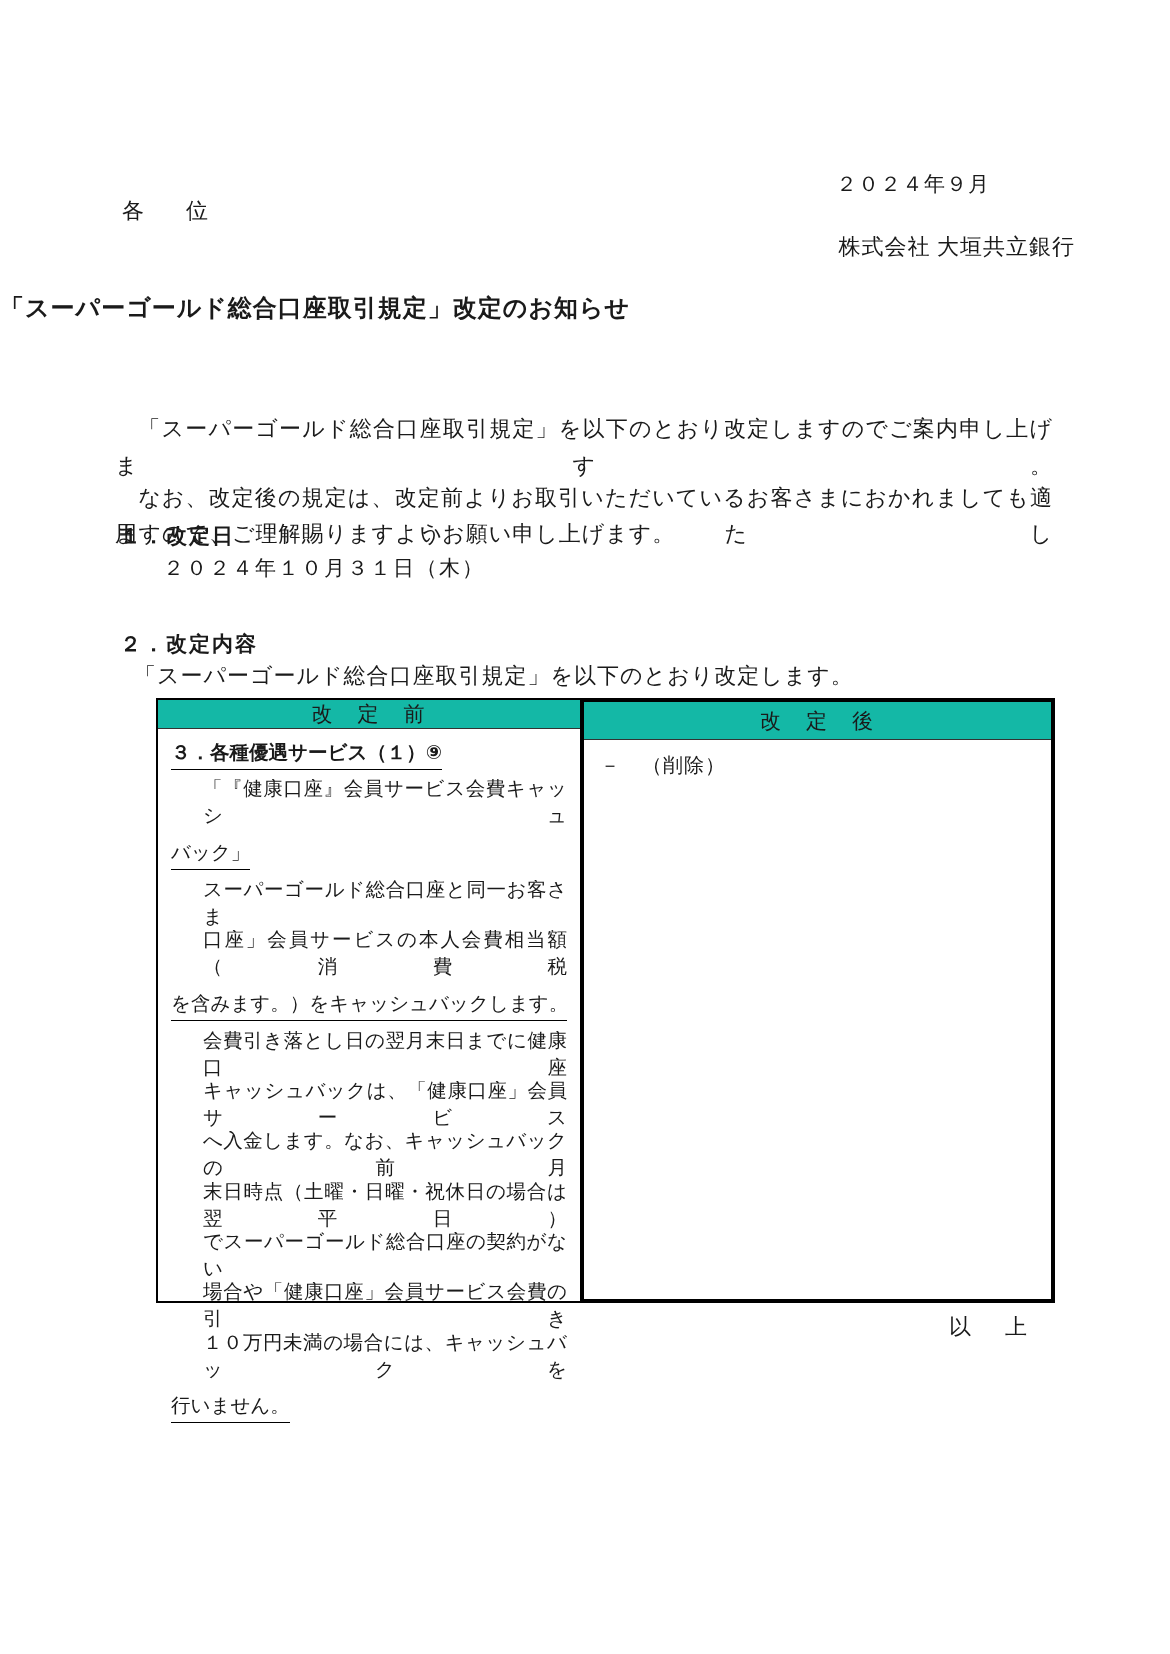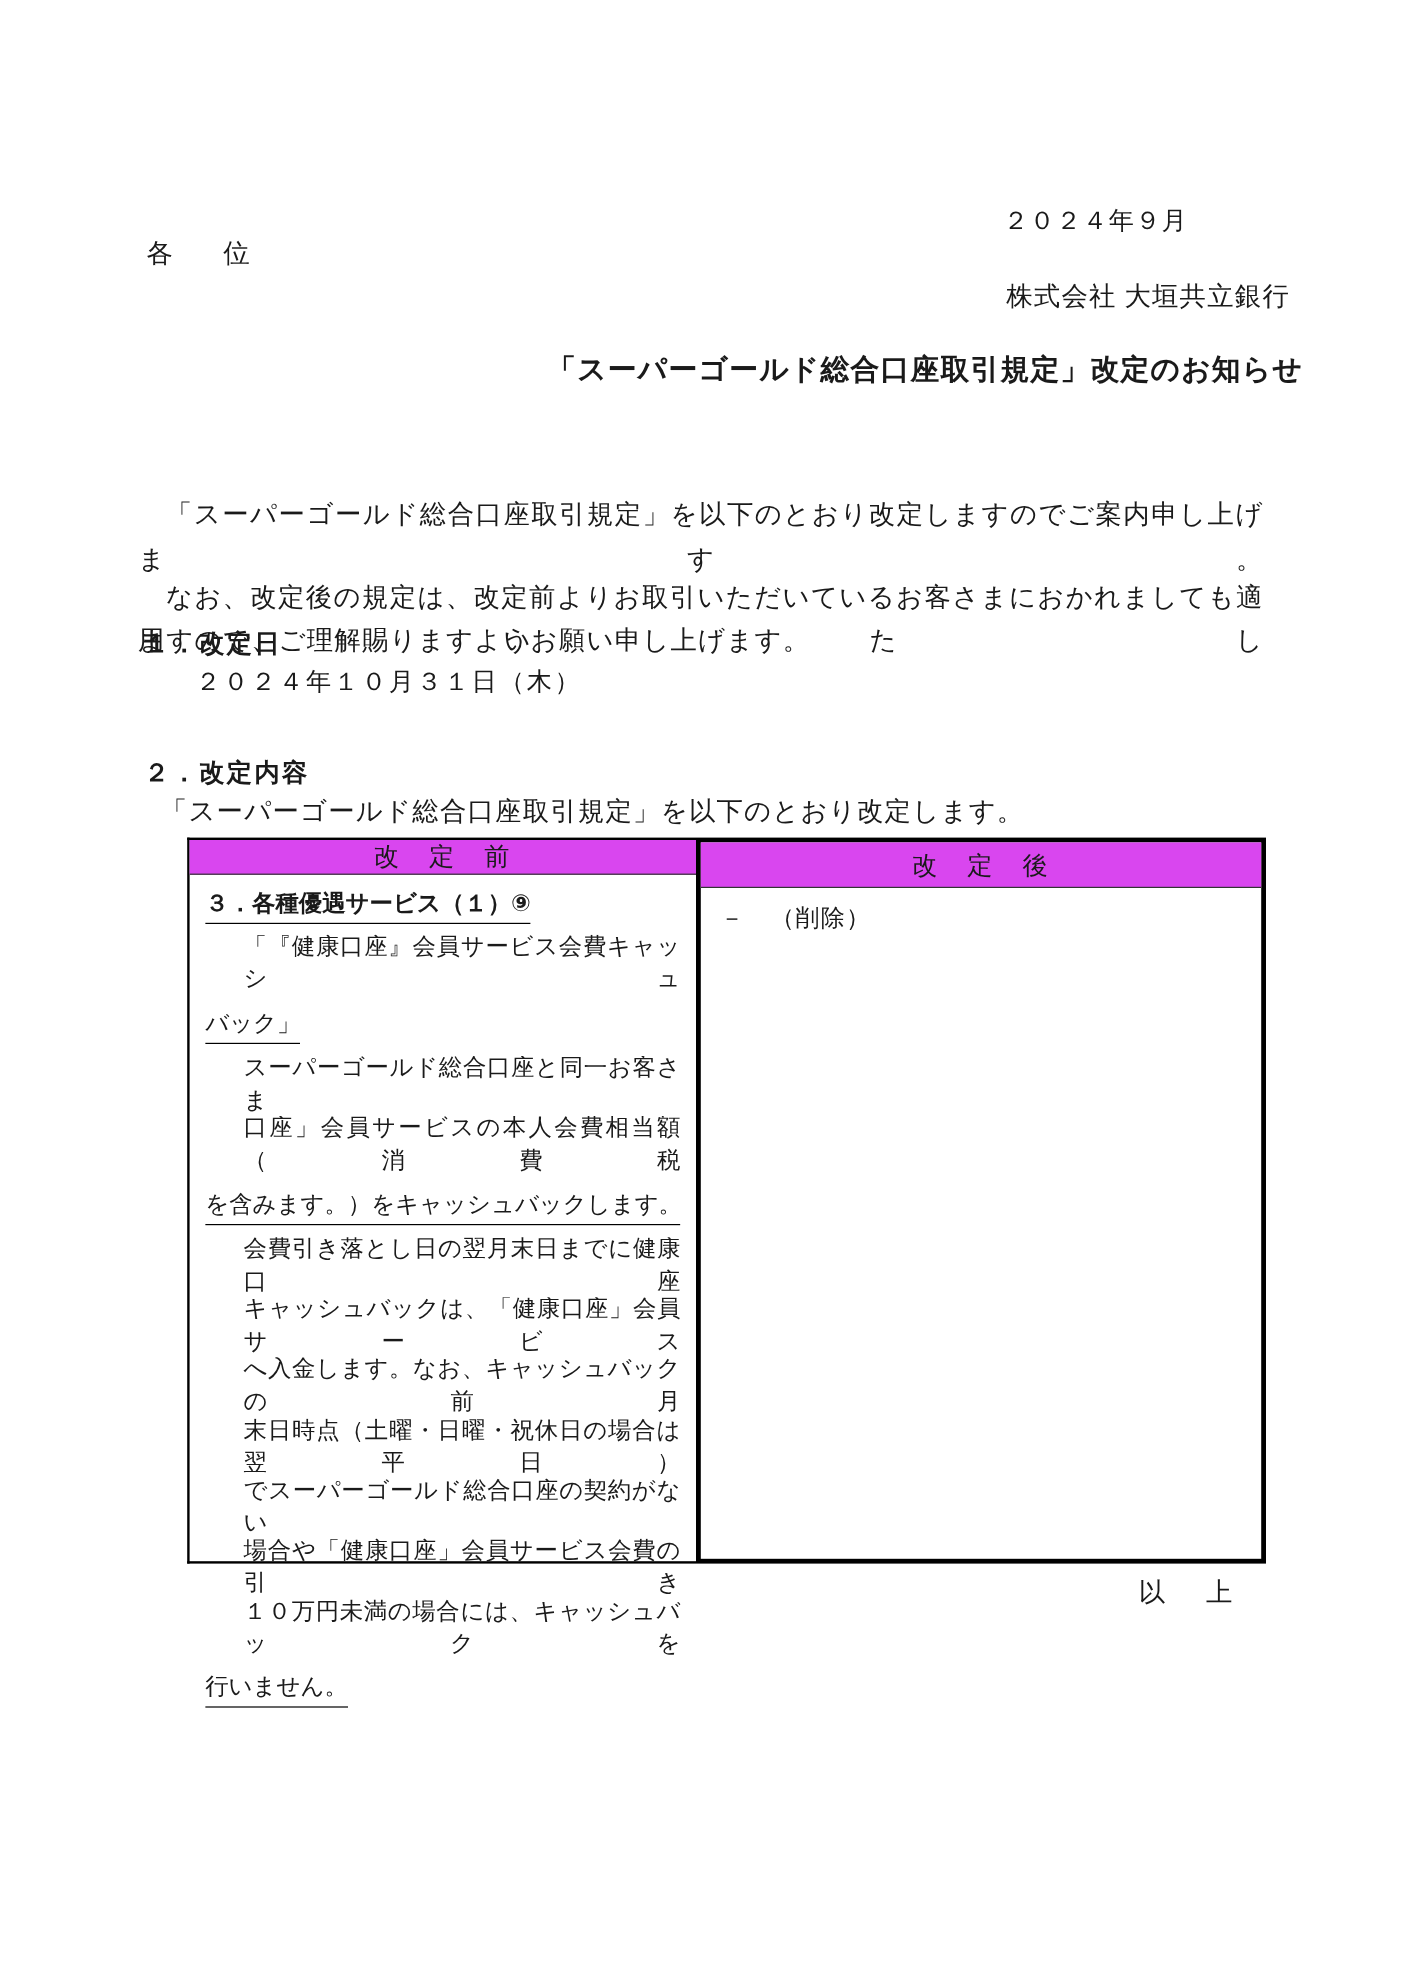--- a/index.html
+++ b/index.html
@@ -6,37 +6,37 @@
   body{
     width:1170px;height:1654px;position:relative;background:#ffffff;
     font-family:"Liberation Serif","DejaVu Serif",serif;color:#1a1a1a;
     overflow:hidden;
   }
   .gothic{font-family:"Liberation Sans","DejaVu Sans",sans-serif;font-weight:bold;}
 
   .date-line{position:absolute;top:170px;right:180px;font-size:21px;letter-spacing:1px;}
   .recipient{position:absolute;top:196px;left:122px;font-size:22px;letter-spacing:10px;}
   .company{position:absolute;top:232px;right:95px;font-size:22px;letter-spacing:1px;}
-  .doc-title{position:absolute;top:292px;left:0;width:1086px;margin:0;text-align:right;
+  .doc-title{position:absolute;top:292px;left:0;width:1086px;margin:0;text-align:left;
     font-size:24px;letter-spacing:1px;}
 
   .intro{position:absolute;top:379px;left:115px;width:938px;font-size:22px;letter-spacing:1px;}
   .intro .line{height:36.5px;line-height:36.5px;white-space:nowrap;}
   .intro .line.justify{white-space:normal;text-align:justify;text-align-last:justify;margin-top:32px;}
 
   .s1-heading{position:absolute;top:522px;left:120px;font-size:21px;letter-spacing:2px;}
   .s1-value{position:absolute;top:554px;left:163px;font-size:21px;letter-spacing:2px;}
   .s2-heading{position:absolute;top:630px;left:120px;font-size:21px;letter-spacing:2px;}
   .s2-lead{position:absolute;top:661px;left:134px;font-size:22px;letter-spacing:1px;}
 
   .rev-table{position:absolute;top:698px;left:156px;width:899px;height:605px;display:flex;}
   .col{box-sizing:border-box;display:flex;flex-direction:column;}
   .col-before{width:424px;border:2px solid #000;border-right:none;}
   .col-after{width:506px;border:4px solid #000;background:#fff;}
-  .th{box-sizing:border-box;height:38px;background:#d946ef;border-bottom:1px solid #333;
+  .th{box-sizing:border-box;height:38px;background:#14b8a6;border-bottom:1px solid #333;
     display:flex;align-items:center;justify-content:center;
     font-size:21px;letter-spacing:2px;}
   .t-body{flex:1;display:flex;flex-direction:column;padding:0 13px;}
   .t-line{flex:1;display:flex;align-items:center;font-size:19.5px;overflow:hidden;}
   .t-line > span{display:inline-block;border-bottom:1.5px solid #000;padding-bottom:3px;
     white-space:nowrap;}
   .t-line.justify > span,
   .t-line.full > span{width:100%;}
   .t-line.justify > span{white-space:normal;text-align:justify;text-align-last:justify;margin-left:32px;}
   .t-line.bold > span{font-family:"Liberation Sans","DejaVu Sans",sans-serif;font-weight:bold;}

